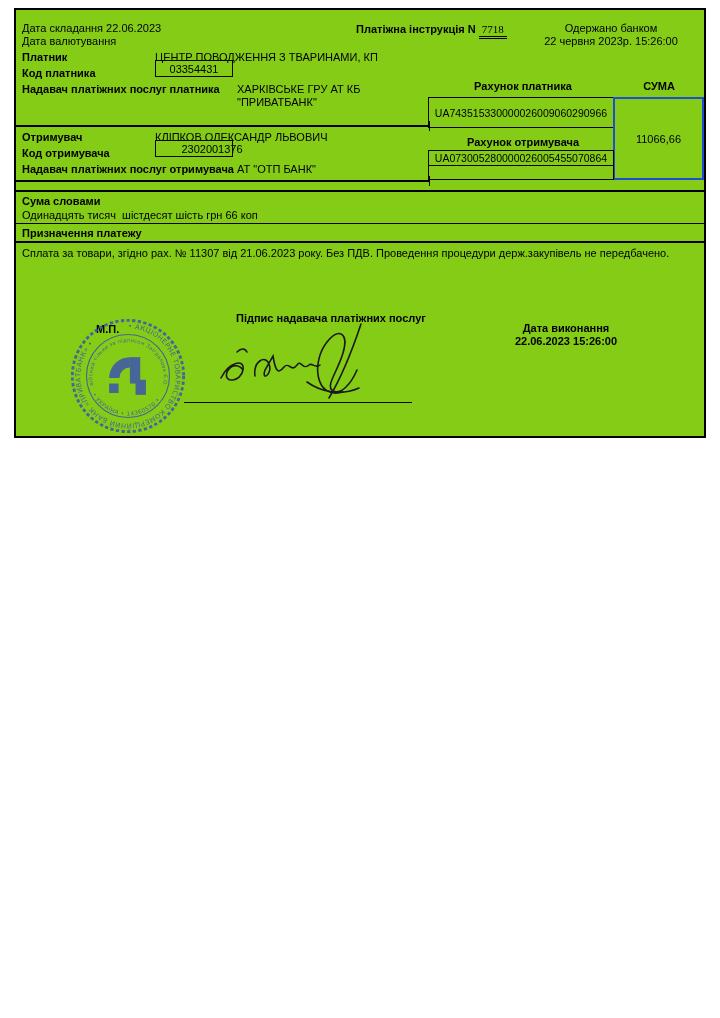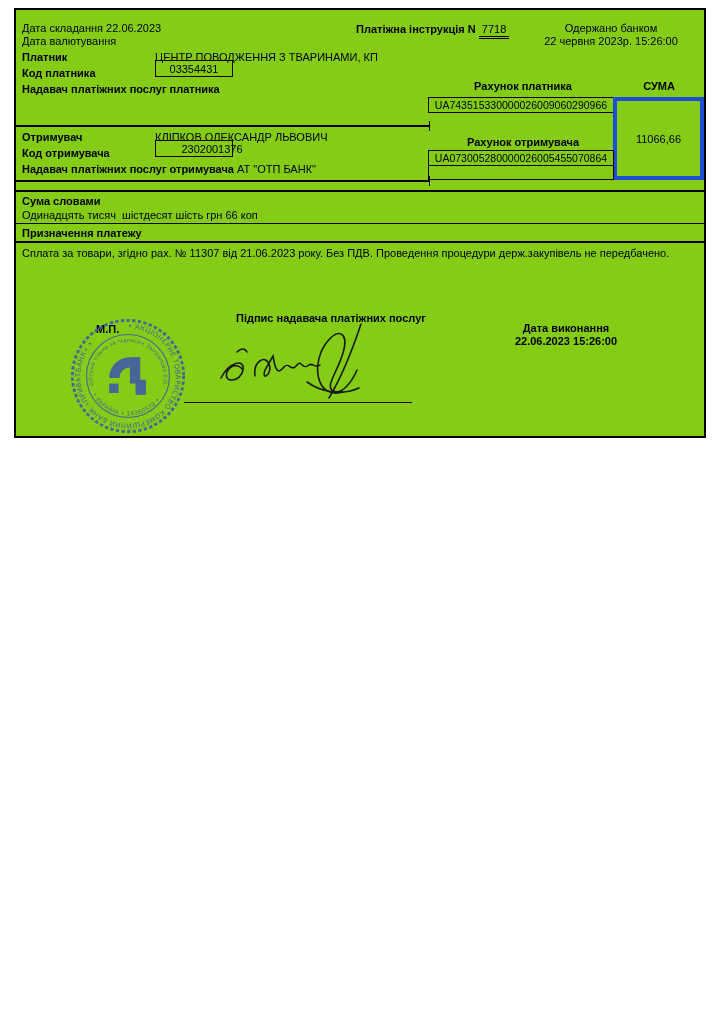--- a/index.html
+++ b/index.html
@@ -7,22 +7,22 @@
   .page { position:relative; width:720px; height:1018px; background:#fff; overflow:hidden; }
   .doc { position:absolute; left:14px; top:8px; width:692px; height:430px; border:2px solid #000; background:#84cc16; }
   .abs { position:absolute; }
   .b { font-weight:bold; }
   .fs { font-size:11px; line-height:13px; }
   .ctr { text-align:center; }
   .hline { position:absolute; background:#000; }
   .vtick { position:absolute; background:#000; width:1px; }
   .codebox { position:absolute; border:1px solid #000; display:flex; align-items:center; justify-content:center; font-size:11px; }
   .acctbox { position:absolute; border:1px solid #000; display:flex; align-items:center; justify-content:center; font-size:10.5px; }
-  .sumbox { position:absolute; border:4px solid #1d4ed8; display:flex; align-items:center; justify-content:center; font-size:11px; }
-  .docnum { display:inline-block; border-bottom:3px double #000; padding:0 3px; font-weight:normal; }
+  .sumbox { position:absolute; border:2px solid #1d4ed8; display:flex; align-items:center; justify-content:center; font-size:11px; }
+  .docnum { display:inline-block; border-bottom:3px double #000; padding:0 3px; font-weight:normal;font-family:Liberation Serif, serif; }
   .pre { white-space:pre; }
   .stamp { opacity:0.88; }
 </style>
 </head>
 <body>
 
 <div class="page">
   <div class="doc">
 
     <div class="abs fs" style="left:6px; top:12px;">Дата складання 22.06.2023</div>
@@ -38,25 +38,29 @@
 
     <div class="abs fs b" style="left:6px; top:41px;">Платник</div>
     <div class="abs fs" style="left:139px; top:41px;">ЦЕНТР ПОВОДЖЕННЯ З ТВАРИНАМИ, КП</div>
 
     <div class="abs fs b" style="left:6px; top:57px;">Код платника</div>
     <div class="codebox" style="left:139px; top:50px; width:78px; height:17px;">
       <span>03354431</span>
     </div>
 
     <div class="abs fs b" style="left:6px; top:73px;">Надавач платіжних послуг платника</div>
+    <div class="abs fs" style="left:221px; top:73px;">
+      <div>ХАРКІВСЬКЕ ГРУ АТ КБ</div>
+      <div>"ПРИВАТБАНК"</div>
+    </div>
 
     <div class="abs fs b ctr" style="left:416px; top:70px; width:182px;">Рахунок платника</div>
     <div class="abs fs b ctr" style="left:598px; top:70px; width:90px;">СУМА</div>
 
-    <div class="acctbox" style="left:412px; top:87px; width:186px; height:16px;">
+    <div class="acctbox" style="left:412px; top:87px; width:186px; height:31px;">
       <span>UA743515330000026009060290966</span>
     </div>
     <div class="sumbox" style="left:597px; top:87px; width:91px; height:83px;">
       <span>11066,66</span>
     </div>
 
     <div class="hline" style="left:0; top:115px; width:414px; height:2px;"></div>
     <div class="vtick" style="left:413px; top:111px; height:10px;"></div>
 
     <div class="abs fs b" style="left:6px; top:121px;text-align:center;">Отримувач</div>

